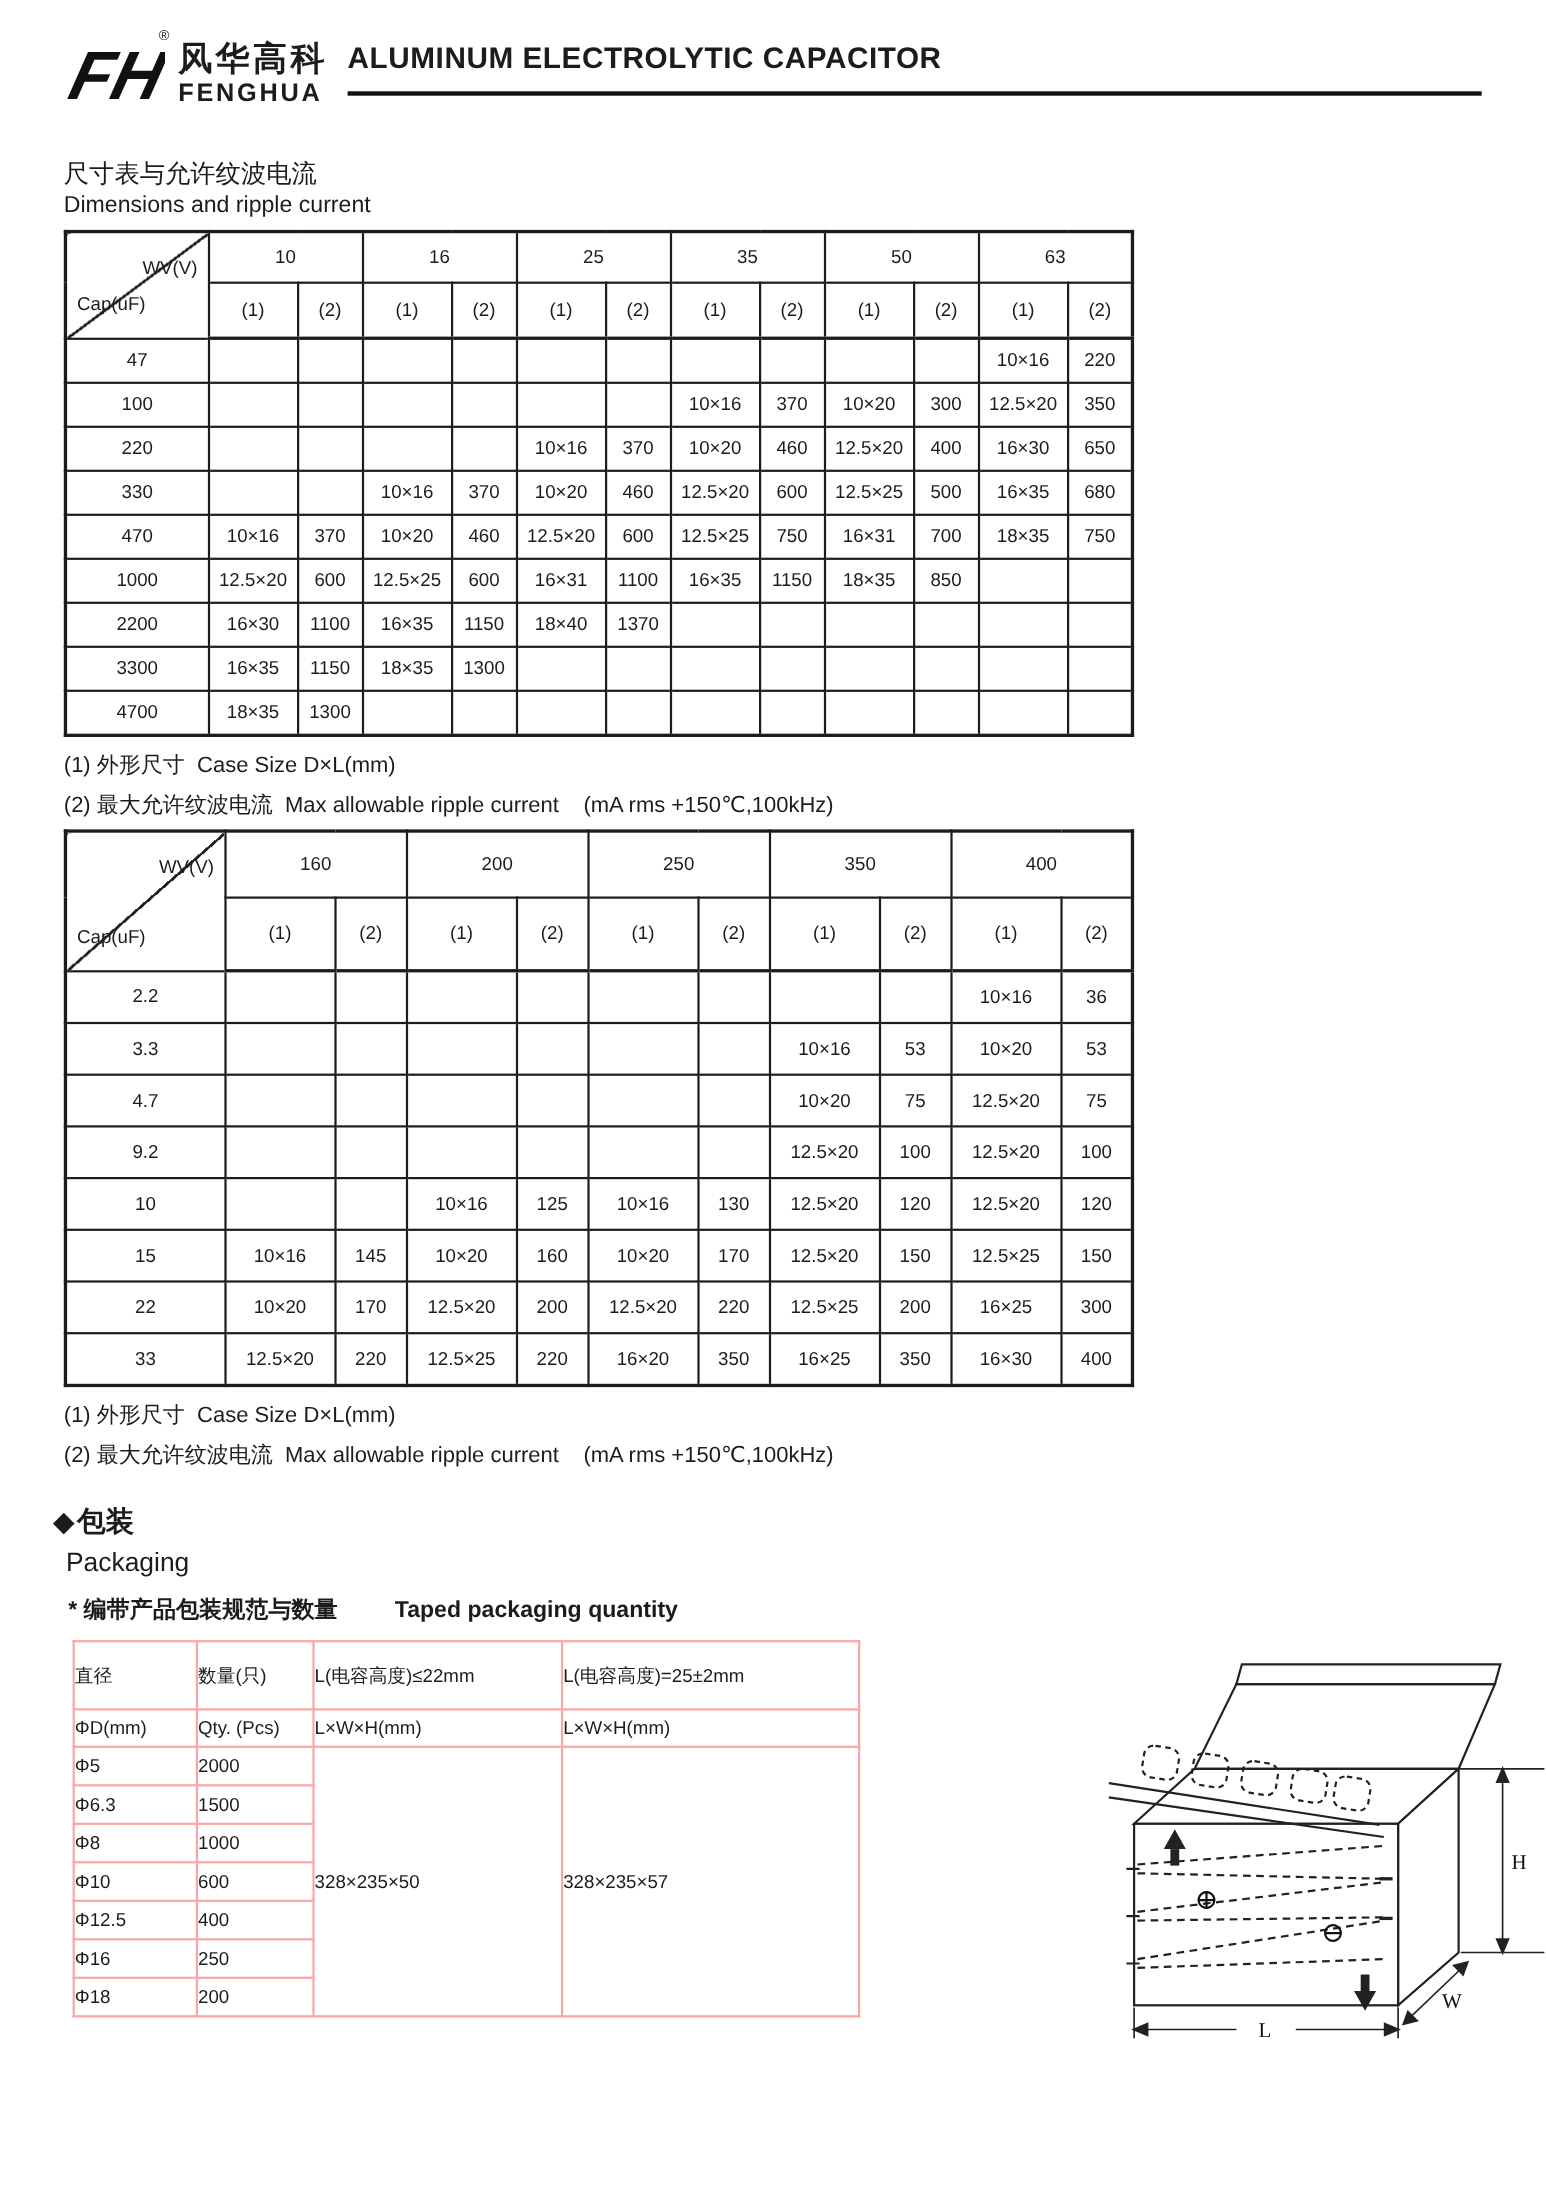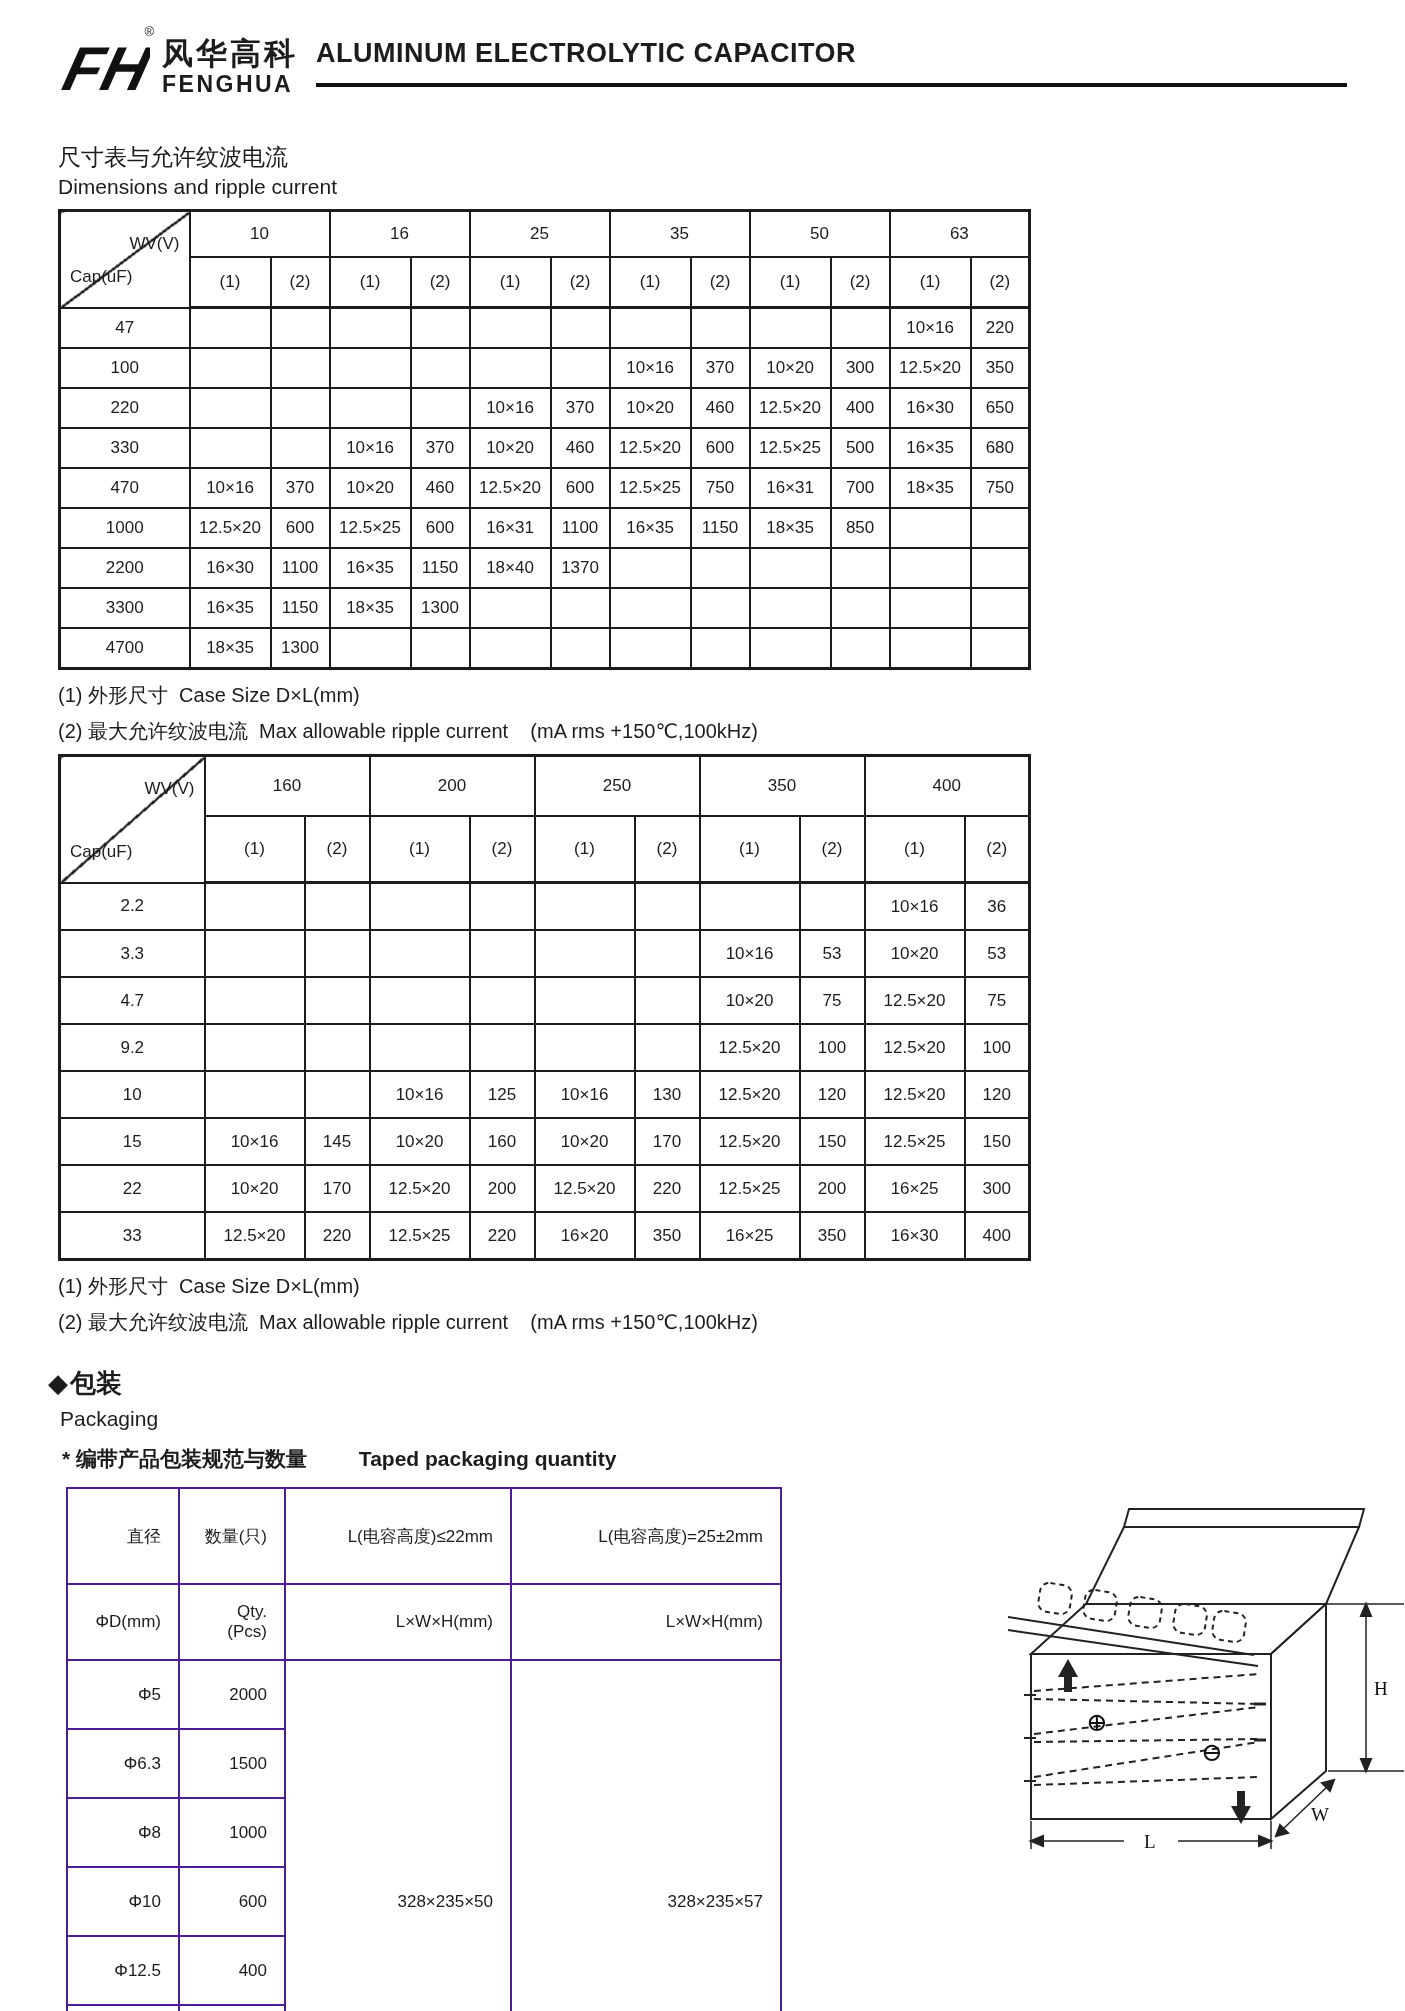--- a/index.html
+++ b/index.html
@@ -36,26 +36,26 @@
   .corner{position:relative;
     background:linear-gradient(to bottom right,transparent calc(50% - 1.2px),#1c1c1c calc(50% - 1.2px),#1c1c1c calc(50% + 1.2px),transparent calc(50% + 1.2px));}
   .corner .c-top{position:absolute;top:22px;right:9px;}
   .corner .c-bot{position:absolute;bottom:20px;left:9px;}
 
   .note-line{font-size:20px;margin:9px 0;white-space:pre-wrap;}
   .notes{margin:12px 0 6px 0;}
 
   
   .pack-head{font-size:26px;font-weight:600;margin:30px 0 6px -10px;display:flex;align-items:center;gap:2px;}
-  .pack-en{font-size:21px;margin:6px 0 10px 2px;}
+  .pack-en{font-size:24px;margin:6px 0 10px 2px;}
   .taped-line{font-size:21px;font-weight:600;margin:14px 0 12px 4px;}
   .taped-line .taped-en{margin-left:46px;}
   .pack-wrap{position:relative;margin-top:14px;height:390px;}
   .pack-table{width:714px;margin-left:8px;border:2px solid #1c1c1c;font-size:17px;}
-  .pack-table td{border:2px solid #4c1d95;text-align:right;vertical-align:middle;padding:17px;}
+  .pack-table td{border:2px solid #fca5a5;text-align:left;vertical-align:middle;padding:0;}
   .pack-table tr.ph1 td{height:60px;}
   .pack-table tr.ph2 td{height:32px;}
   .pack-table tbody td{height:33px;}
   .diagram{position:absolute;left:948px;top:12px;}
 </style>
 </head>
 <body>
 
 <div class="page">
 

